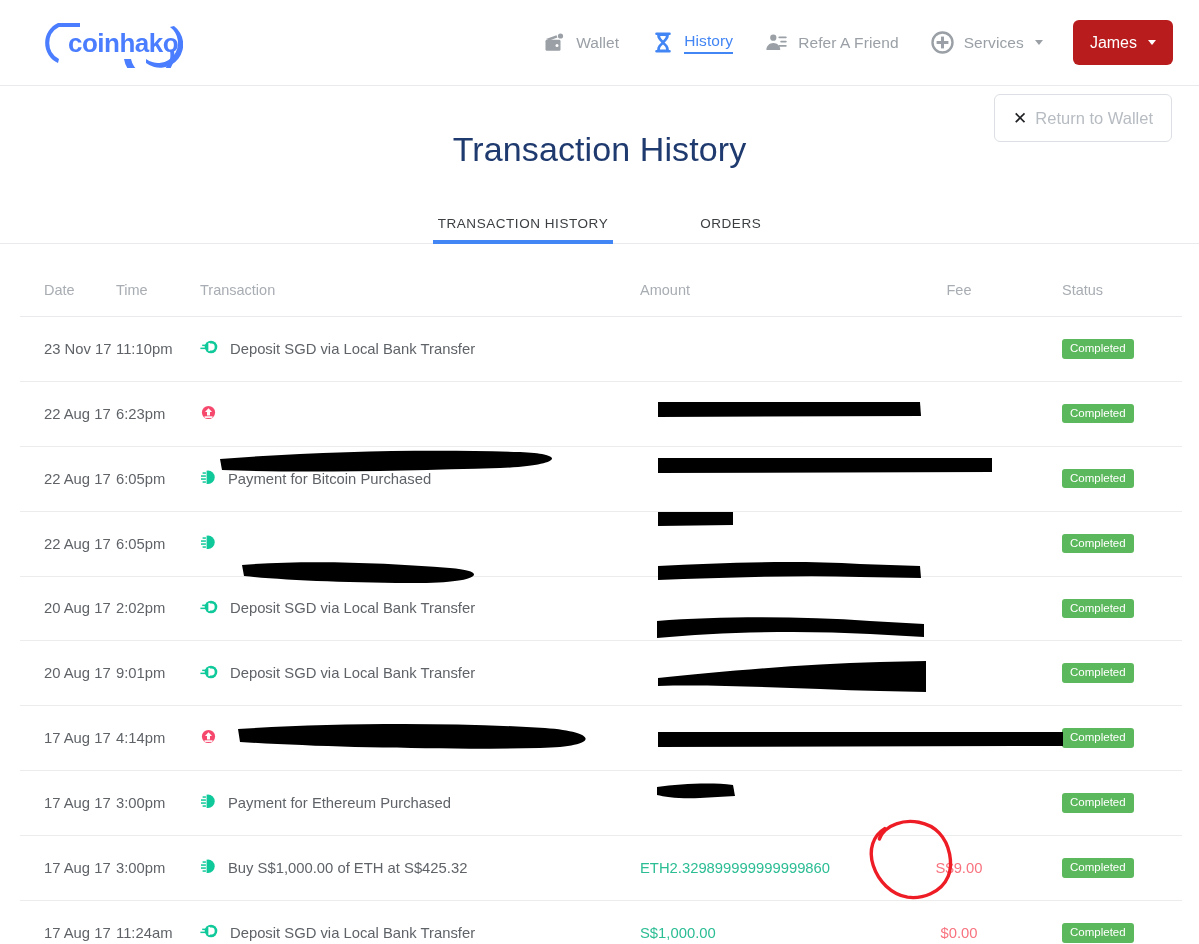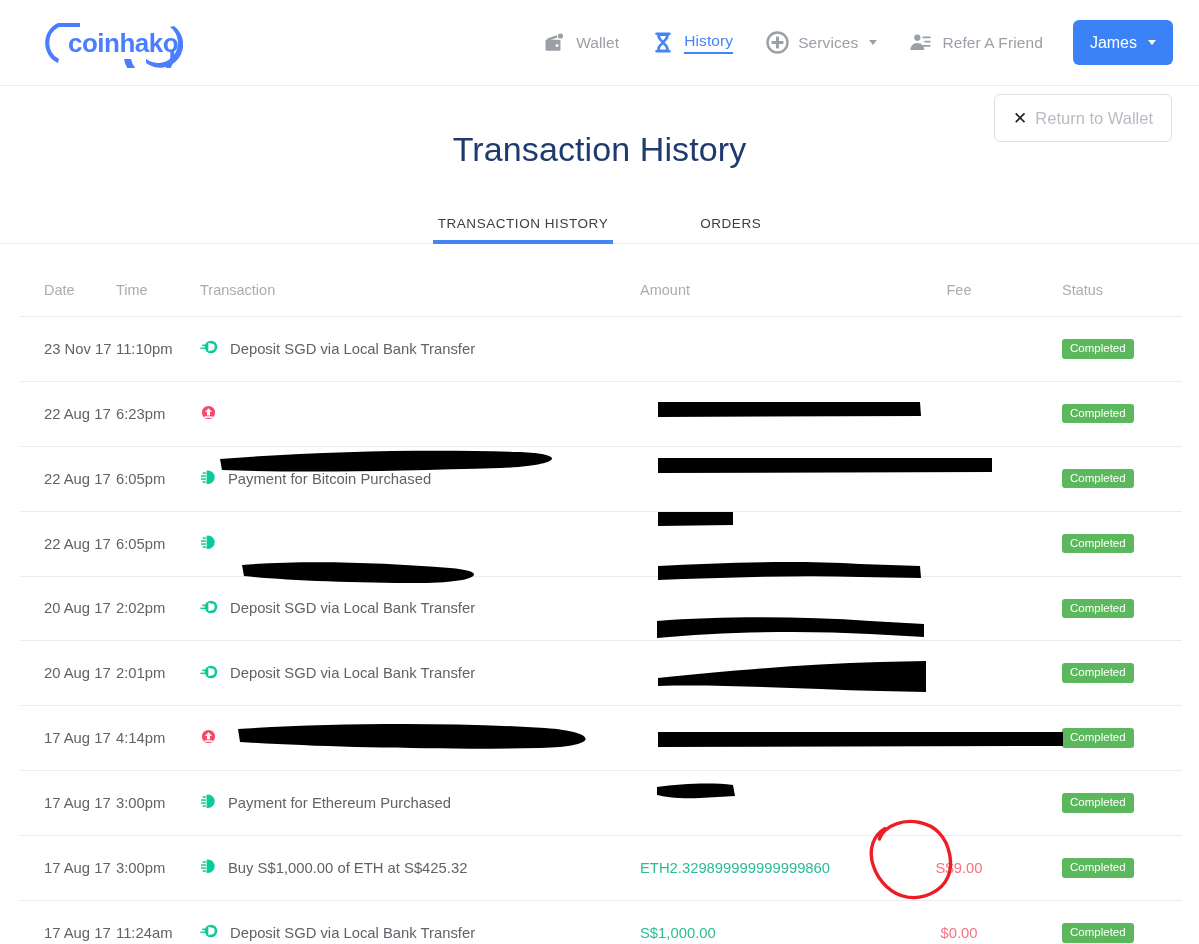--- a/index.html
+++ b/index.html
@@ -60,21 +60,21 @@
     border-right: 4.5px solid transparent;
     border-top: 5px solid #9aa0a6;
     margin-left: 2px;
   }
   .caret.light { border-top-color: #ffffff; }
 
   .user-btn {
     display: flex;
     align-items: center;
     gap: 9px;
-    background: #3b82f6;
+    background: #b91c1c;
     color: #fff;
     border: none;
     border-radius: 6px;
     padding: 0 17px;
     height: 45px;
     font-size: 16px;
     font-family: inherit;
     cursor: pointer;
     margin-left: 12px;
   }
@@ -226,41 +226,41 @@
           <path d="M3.5 1.5 h13 a1.3 1.3 0 0 1 0 2.6 h-0.6 c0 3.5 -2.2 5.6 -4.3 7.4 c2.1 1.8 4.3 3.9 4.3 7.4 h0.6 a1.3 1.3 0 0 1 0 2.6 h-13 a1.3 1.3 0 0 1 0 -2.6 h0.6 c0 -3.5 2.2 -5.6 4.3 -7.4 c-2.1 -1.8 -4.3 -3.9 -4.3 -7.4 h-0.6 a1.3 1.3 0 0 1 0 -2.6 z" fill="#4285f4"></path>
           <path d="M7.2 5.1 h5.6 c-0.25 2 -1.6 3.3 -2.8 4.3 c-1.2 -1 -2.55 -2.3 -2.8 -4.3 z" fill="#ffffff"></path>
           <path d="M10 13.6 c1.5 1.2 2.9 2.6 3.1 4.8 h-6.2 c0.2 -2.2 1.6 -3.6 3.1 -4.8 z" fill="#ffffff"></path>
         </svg>
       </span>
       <span class="nav-label">History</span>
     </a>
 
     <a class="nav-item" href="#">
       <span class="nav-icon">
-        <svg width="23" height="23" viewBox="0 0 23 23">
-          <circle cx="11.5" cy="11.5" r="10" fill="none" stroke="#9aa0a6" stroke-width="2.4"></circle>
-          <rect x="10" y="5.6" width="3" height="11.8" fill="#9aa0a6"></rect>
-          <rect x="5.6" y="10" width="11.8" height="3" fill="#9aa0a6"></rect>
-        </svg>
-      </span>
-      <span class="nav-label">Services</span>
-      <span class="caret"></span>
-    </a>
-
-    <a class="nav-item" href="#">
-      <span class="nav-icon">
         <svg width="26" height="20" viewBox="0 0 26 20">
           <circle cx="9" cy="4.2" r="3.4" fill="#9aa0a6"></circle>
           <path d="M1.5 17.5 c0 -4.4 3.4 -7.4 7.5 -7.4 c4.1 0 7.5 3 7.5 7.4 z" fill="#9aa0a6"></path>
           <rect x="14.5" y="3" width="9" height="1.9" rx="0.9" fill="#9aa0a6"></rect>
           <rect x="16.5" y="7.6" width="7" height="1.9" rx="0.9" fill="#9aa0a6"></rect>
           <rect x="14.5" y="12.2" width="9" height="1.9" rx="0.9" fill="#9aa0a6"></rect>
         </svg>
       </span>
       <span class="nav-label">Refer A Friend</span>
+    </a>
+
+    <a class="nav-item" href="#">
+      <span class="nav-icon">
+        <svg width="23" height="23" viewBox="0 0 23 23">
+          <circle cx="11.5" cy="11.5" r="10" fill="none" stroke="#9aa0a6" stroke-width="2.4"></circle>
+          <rect x="10" y="5.6" width="3" height="11.8" fill="#9aa0a6"></rect>
+          <rect x="5.6" y="10" width="11.8" height="3" fill="#9aa0a6"></rect>
+        </svg>
+      </span>
+      <span class="nav-label">Services</span>
+      <span class="caret"></span>
     </a>
 
     <button class="user-btn">
       <span>James</span>
       <span class="caret light"></span>
     </button>
   </nav>
 </div>
 
 <div class="pagehead">
@@ -381,21 +381,21 @@
                 </svg></span>
               <span class="txn-text">Deposit SGD via Local Bank Transfer</span>
             </div>
           </td>
           <td class="c-amount"><span class="amt"></span></td>
           <td class="c-fee"><span class="fee"></span></td>
           <td class="c-status"><span class="badge">Completed</span></td>
         </tr>
         <tr>
           <td class="c-date">20 Aug 17</td>
-          <td class="c-time">2:01pm</td>
+          <td class="c-time">9:01pm</td>
           <td class="c-txn">
             <div class="txn-cell">
               <span><svg width="18" height="16" viewBox="0 0 18 16">
                   <circle cx="11" cy="8" r="6.3" fill="#10c99a"></circle>
                   <path d="M8.9 4.6 h2.4 a3.4 3.4 0 0 1 0 6.8 h-2.4 z" fill="#ffffff"></path>
                   <rect x="8.4" y="3.9" width="1.5" height="8.2" fill="#ffffff"></rect>
                   <rect x="2.2" y="5.6" width="3.4" height="1.5" fill="#10c99a"></rect>
                   <rect x="0.4" y="8.6" width="5.2" height="1.5" fill="#10c99a"></rect>
                 </svg></span>
               <span class="txn-text">Deposit SGD via Local Bank Transfer</span>

